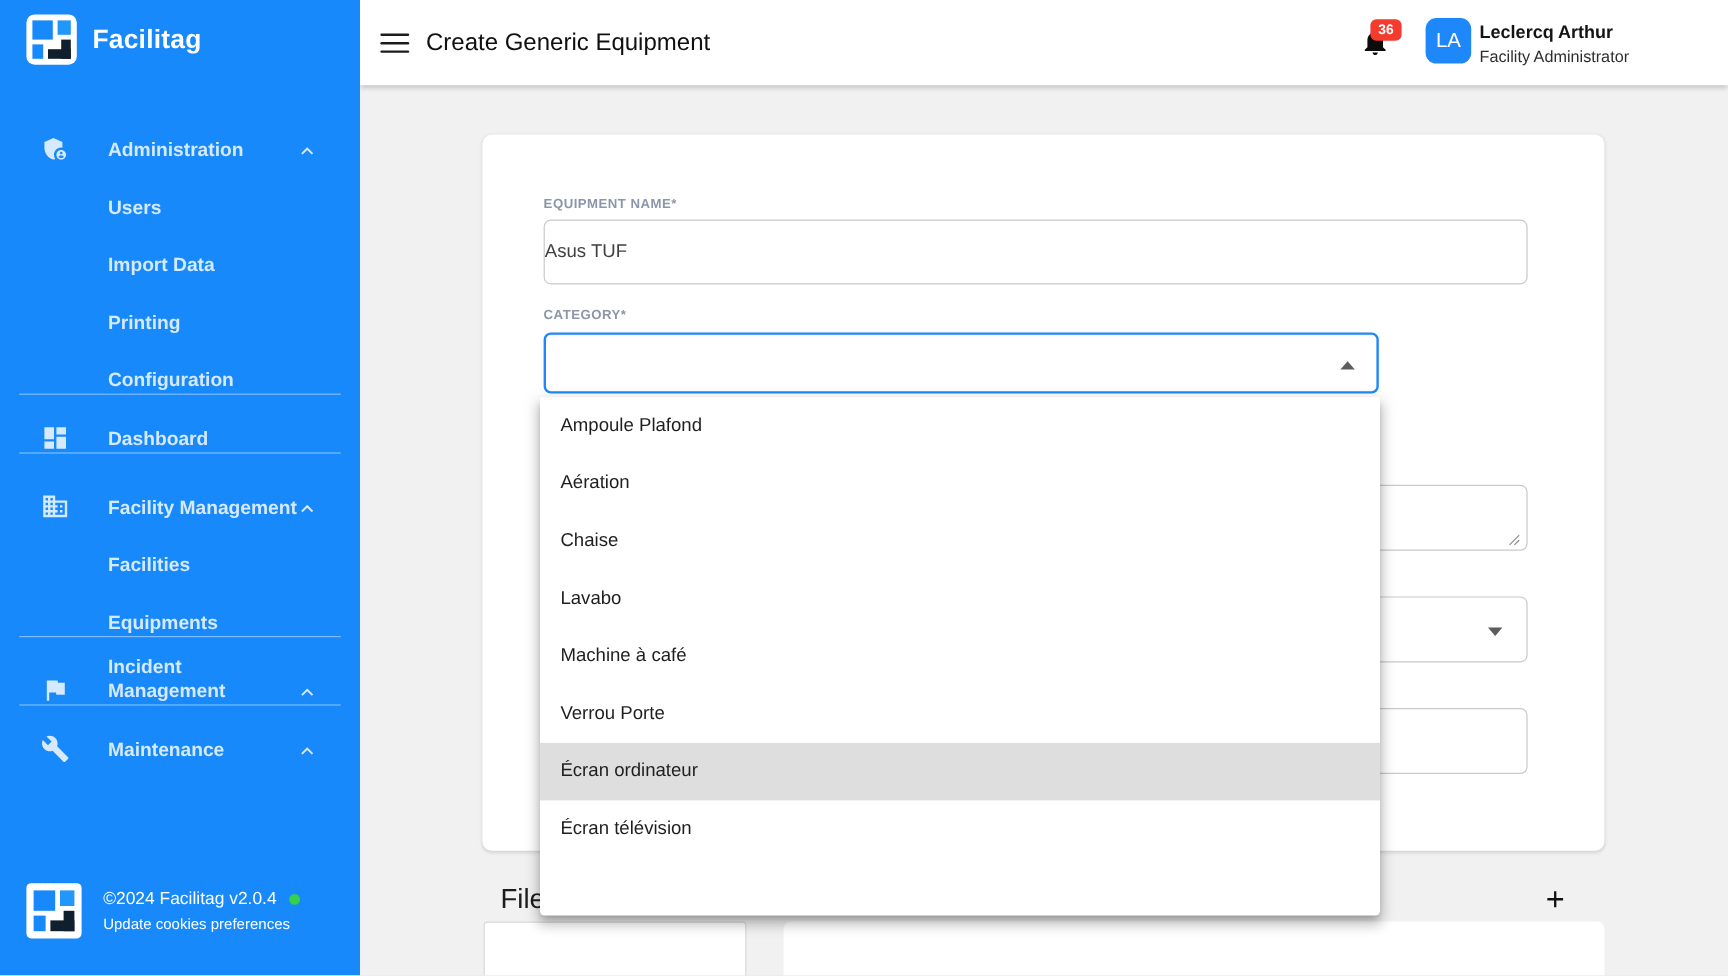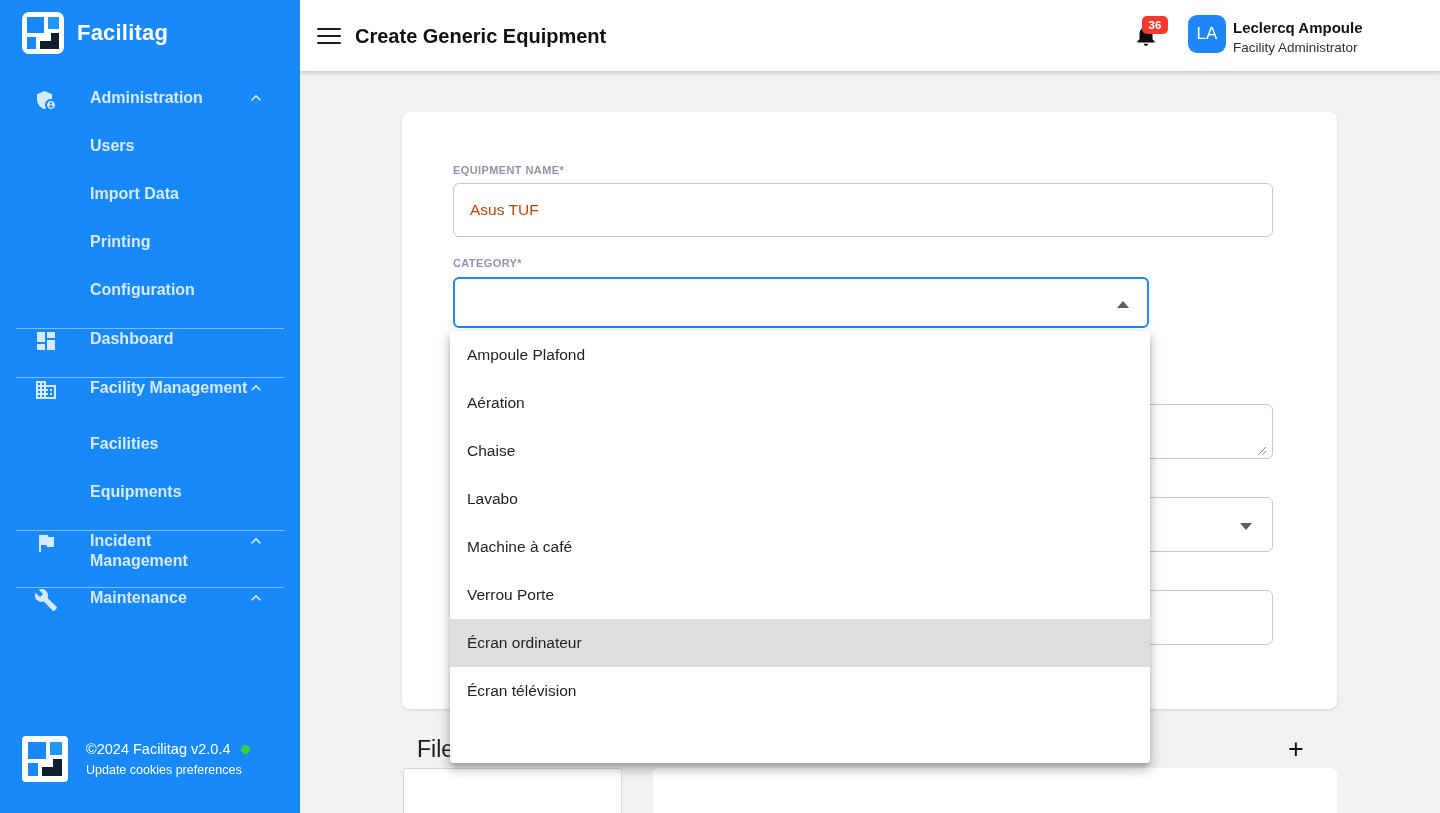--- a/index.html
+++ b/index.html
@@ -12,21 +12,21 @@
   .logo-tile{position:relative;width:42px;height:42px;background:#fff;border-radius:7px;flex:0 0 auto;}
   .logo-tile i{position:absolute;display:block;}
   .lg-b1{left:5px;top:5px;width:17px;height:16px;background:#1789fa;}
   .lg-b2{left:26px;top:5px;width:11px;height:12px;background:#2196fb;}
   .lg-b3{left:5px;top:25px;width:9px;height:12px;background:#1789fa;}
   .lg-d1{left:18px;top:29px;width:19px;height:8px;background:#101f2e;}
   .lg-d2{left:29px;top:21px;width:8px;height:16px;background:#101f2e;}
   .brand-name{color:#ffffff;font-size:22px;font-weight:700;letter-spacing:.2px;}
 
   .nav{position:absolute;top:88px;left:0;width:300px;display:flex;flex-direction:column;}
-  .nav-row{position:relative;display:flex;align-items:flex-start;height:48px;color:rgba(255,255,255,.82);
+  .nav-row{position:relative;display:flex;align-items:flex-end;height:48px;color:rgba(255,255,255,.82);
            font-size:16px;font-weight:700;cursor:pointer;}
   .nav-row.two{height:56px;}
   .nav-row .nicon{position:absolute;left:34px;width:24px;height:24px;}
   .nav-row .nicon svg{width:24px;height:24px;fill:rgba(255,255,255,.82);}
   .nav-row .lbl{margin-left:90px;line-height:20px;}
   .nav-row.two .lbl{width:160px;}
   .chev{position:absolute;right:34px;width:20px;height:20px;}
   .chev svg{width:20px;height:20px;fill:rgba(255,255,255,.82);}
   .nav-div{height:1px;background:rgba(255,255,255,.45);margin:0 16px;}
 
@@ -40,40 +40,40 @@
   .ver-line{position:absolute;left:86px;top:14px;color:#ffffff;font-size:14.5px;font-weight:400;
             display:flex;align-items:center;}
   .status-dot{display:inline-block;width:9px;height:9px;border-radius:50%;background:#35d14b;margin-left:10px;}
   .cookies{position:absolute;left:86px;top:36px;color:#ffffff;font-size:12.5px;font-weight:400;cursor:pointer;}
 
   
   .topbar{position:absolute;left:300px;top:0;width:1140px;height:71px;background:#ffffff;z-index:30;
           box-shadow:0 2px 4px rgba(0,0,0,.18);}
   .burger{position:absolute;left:17px;top:28px;width:24px;height:16px;cursor:pointer;}
   .burger span{display:block;height:2.4px;background:#1c1c1c;border-radius:1px;margin-bottom:4.4px;}
-  .page-title{position:absolute;left:55px;top:25px;font-size:20px;font-weight:700;color:#101010;}
+  .page-title{position:absolute;left:55px;top:25px;font-size:20px;font-weight:400;color:#101010;}
   .bell{position:absolute;left:833px;top:22px;width:26px;height:26px;cursor:pointer;}
   .bell svg{width:26px;height:26px;fill:#0c0c0c;}
   .badge{position:absolute;left:842px;top:16px;min-width:16px;height:18px;padding:0 5px;background:#f43b2d;
          border-radius:5px;color:#fff;font-size:11.5px;font-weight:700;display:flex;align-items:center;
          justify-content:center;z-index:2;}
   .avatar{position:absolute;left:888px;top:15px;width:38px;height:38px;border-radius:9px;background:#1e88fb;
           color:#fff;font-size:17px;font-weight:500;display:flex;align-items:center;justify-content:center;cursor:pointer;}
   .uname{position:absolute;left:933px;top:19px;font-size:15px;font-weight:700;color:#141414;}
   .urole{position:absolute;left:933px;top:40px;font-size:13.5px;font-weight:400;color:#2e2e2e;}
 
   
   .card{position:absolute;left:402px;top:112px;width:935px;height:597px;background:#fff;border-radius:8px;
         box-shadow:0 1px 3px rgba(0,0,0,.12);z-index:1;}
   .f-label{position:absolute;font-size:11px;font-weight:600;color:#8d96a8;letter-spacing:.4px;}
   .lab-name{left:51px;top:52px;}
   .lab-cat{left:51px;top:145px;}
   .inp{position:absolute;background:#fff;border:1px solid #c9c9c9;border-radius:6px;box-sizing:border-box;}
-  .inp-name{left:51px;top:71px;width:820px;height:54px;display:flex;align-items:center;padding-left:16px;
-            font-size:15.5px;color:#c2410c;}
+  .inp-name{left:51px;top:71px;width:820px;height:54px;display:flex;align-items:center;padding-left:0;
+            font-size:15.5px;color:#404040;}
   .sel-cat{left:51px;top:165px;width:696px;height:51px;border:2px solid #1e88fb;border-radius:6px;}
   .caret-up{position:absolute;right:18px;top:22px;width:0;height:0;border-left:6px solid transparent;
             border-right:6px solid transparent;border-bottom:7px solid #5c5c5c;}
   .caret-down{position:absolute;right:20px;top:25px;width:0;height:0;border-left:6px solid transparent;
             border-right:6px solid transparent;border-top:7px solid #5c5c5c;}
   .ghost-textarea{left:51px;top:292px;width:820px;height:55px;}
   .resize-h{position:absolute;right:5px;bottom:4px;width:12px;height:12px;}
   .ghost-select{left:51px;top:385px;width:820px;height:55px;}
   .ghost-input{left:51px;top:478px;width:820px;height:55px;}
 
@@ -219,21 +219,21 @@
         <span></span>
     </div>
     <div class="page-title">Create Generic Equipment</div>
     <div class="bell">
       <svg viewBox="0 0 24 24">
           <path d="M12 22c1.1 0 2-.9 2-2h-4c0 1.1.9 2 2 2zm6-6v-5c0-3.07-1.63-5.64-4.5-6.32V4c0-.83-.67-1.5-1.5-1.5s-1.5.67-1.5 1.5v.68C7.64 5.36 6 7.92 6 11v5l-2 2v1h16v-1l-2-2z"></path>
         </svg>
     </div>
     <div class="badge">36</div>
     <div class="avatar">LA</div>
-    <div class="uname">Leclercq Ampoule</div>
+    <div class="uname">Leclercq Arthur</div>
     <div class="urole">Facility Administrator</div>
   </header>
 
   <section class="card">
     <div class="f-label lab-name">EQUIPMENT NAME*</div>
     <div class="inp inp-name">
       <span>Asus TUF</span>
     </div>
 
     <div class="f-label lab-cat">CATEGORY*</div>

